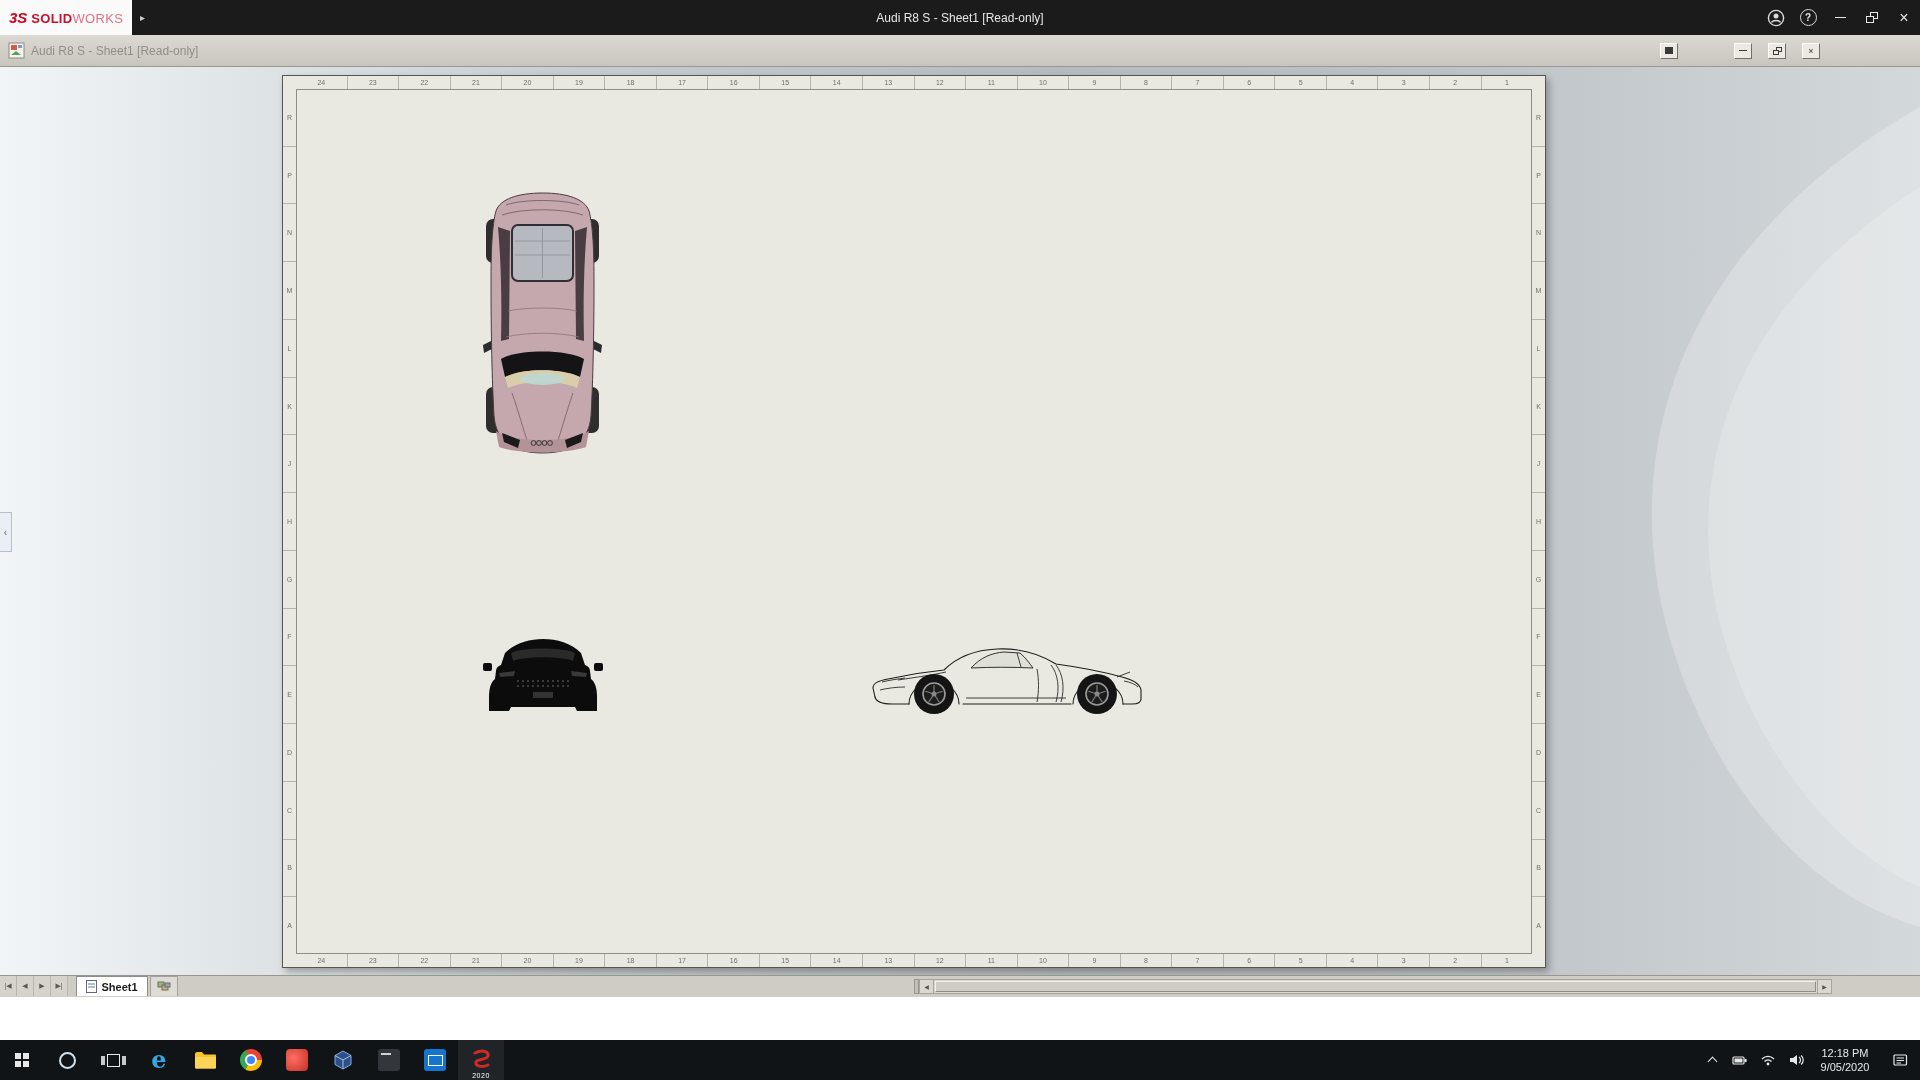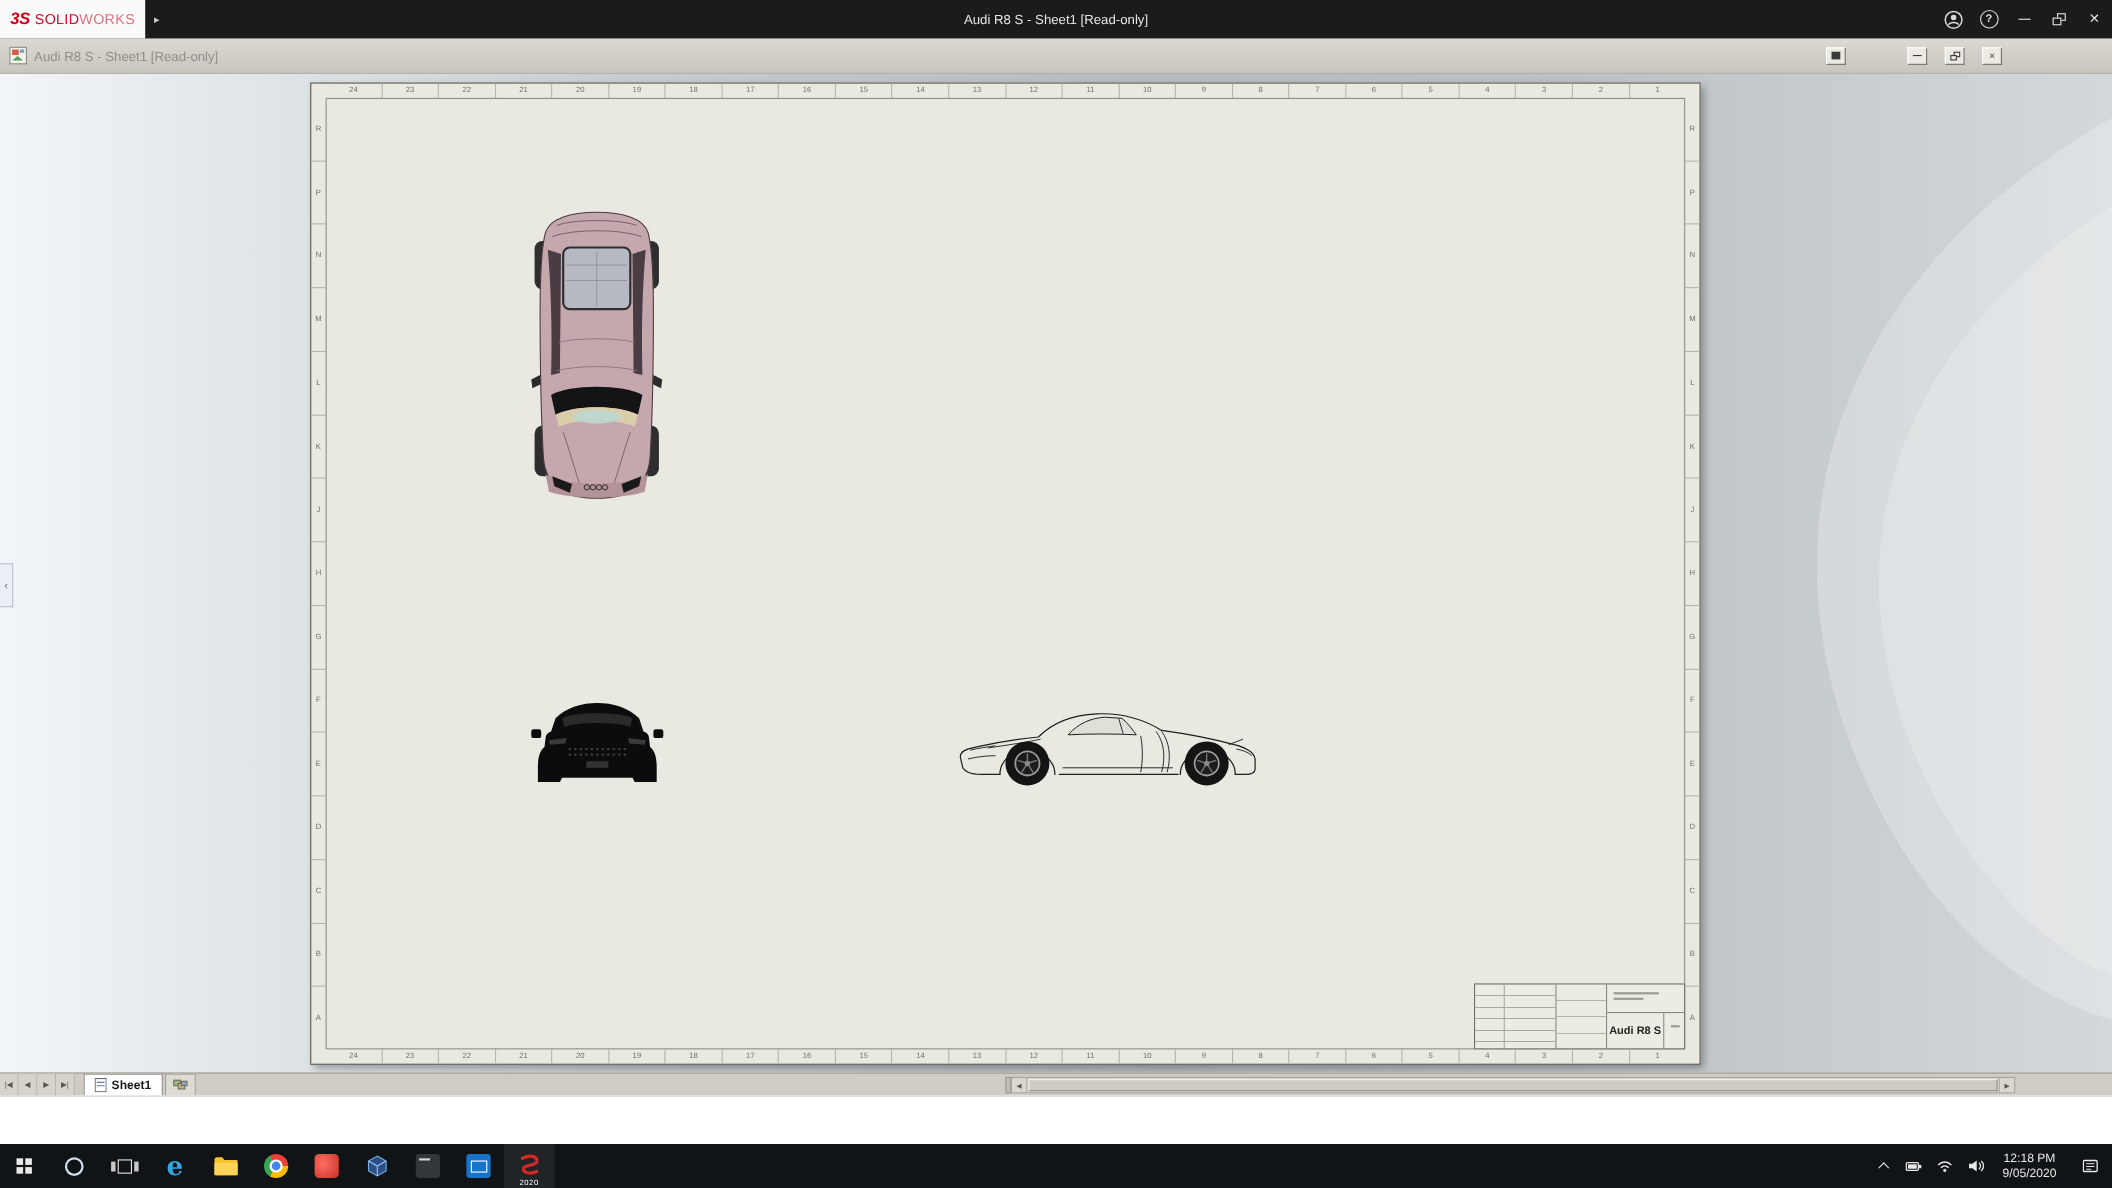--- a/index.html
+++ b/index.html
@@ -5,21 +5,21 @@
   * { margin:0; padding:0; box-sizing:border-box; }
   html,body { width:1920px; height:1080px; overflow:hidden; background:#fff;
     font-family:"Liberation Sans", sans-serif; }
 
   
   #titlebar { position:absolute; left:0; top:0; width:1920px; height:35px;
     background:var(--title-bar,#1b1b1b); display:flex; align-items:center; z-index:50; }
   .brand-tab { height:35px; width:132px; background:#fafafa; display:flex;
     align-items:center; justify-content:center; gap:4px; cursor:pointer; }
   .brand-mark { color:var(--brand-red,#d0021b); font-style:italic; font-weight:bold; font-size:15px; }
-  .brand-solid { font-weight:normal; color:#c8102e; font-size:13px; letter-spacing:.3px; }
+  .brand-solid { font-weight:bold; color:#c8102e; font-size:13px; letter-spacing:.3px; }
   .brand-works { font-weight:normal; color:#e4717f; font-size:13px; letter-spacing:.3px; }
   .flyout-arrow { color:#cfcfcf; font-size:10px; margin-left:8px; cursor:pointer; }
   .tb-title { position:absolute; left:0; right:0; text-align:center; color:#e6e6e6;
     font-size:12px; pointer-events:none; }
   .tb-right { margin-left:auto; display:flex; align-items:center; height:35px; }
   .tb-btn { width:32px; height:35px; display:flex; align-items:center; justify-content:center;
     color:#e3e3e3; cursor:pointer; }
   .help-ring { width:17px; height:17px; border:1.5px solid #d9d9d9; border-radius:50%;
     display:flex; align-items:center; justify-content:center; font-size:10px; font-weight:bold; }
   .min-line { width:11px; height:0; border-top:1.5px solid #e6e6e6; display:block; }
@@ -405,33 +405,20 @@
       <g stroke="#7d7d7d" stroke-width="1.2">
         <line x1="227" y1="56" x2="227" y2="47"></line>
           <line x1="227" y1="56" x2="218.4" y2="53.2"></line>
         <line x1="227" y1="56" x2="221.7" y2="64.3"></line>
           <line x1="227" y1="56" x2="232.3" y2="64.3"></line>
         <line x1="227" y1="56" x2="235.6" y2="53.2"></line>
       </g>
       <circle cx="227" cy="56" r="2.5" fill="#888"></circle>
     </svg>
 
-    <div class="tblock">
-      <div class="tb-left"></div>
-      <div class="tb-leftcol"></div>
-      <div class="tb-mid"></div>
-      <div class="tb-righttop">
-        <div class="tb-bar" style="width:58%"></div>
-        <div class="tb-bar" style="width:38%"></div>
-      </div>
-      <div class="tb-name">Audi R8 S</div>
-      <div class="tb-corner">
-        <div class="tb-bar" style="width:8px"></div>
-      </div>
-    </div>
   </div>
 </div>
 
 <div id="tabbar">
   <div class="nav-btn">|◀</div>
   <div class="nav-btn">◀</div>
   <div class="nav-btn">▶</div>
   <div class="nav-btn">▶|</div>
   <div class="sheet-tab">
     <svg width="11" height="13" viewBox="0 0 11 13">

